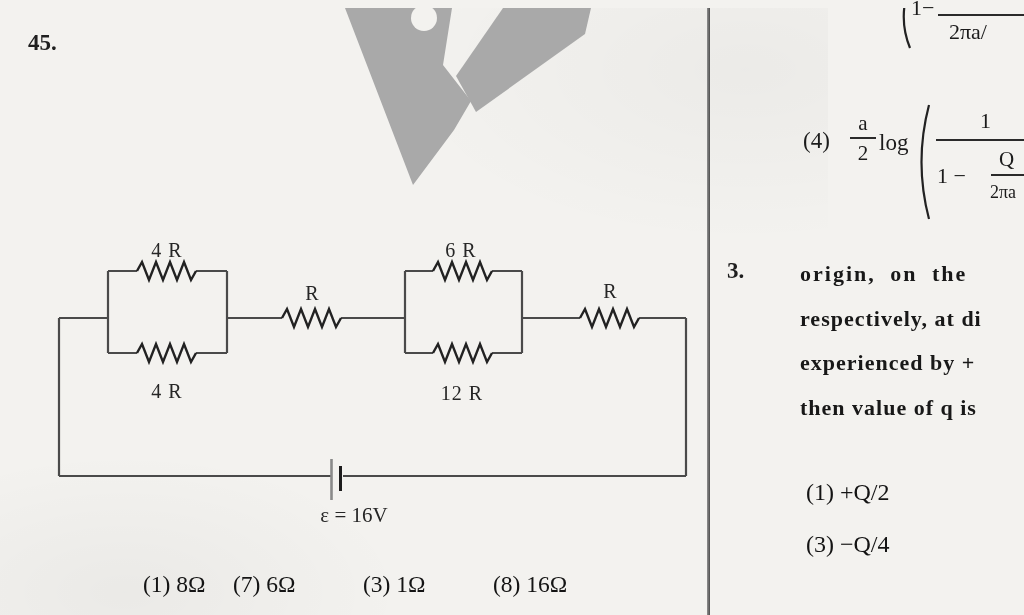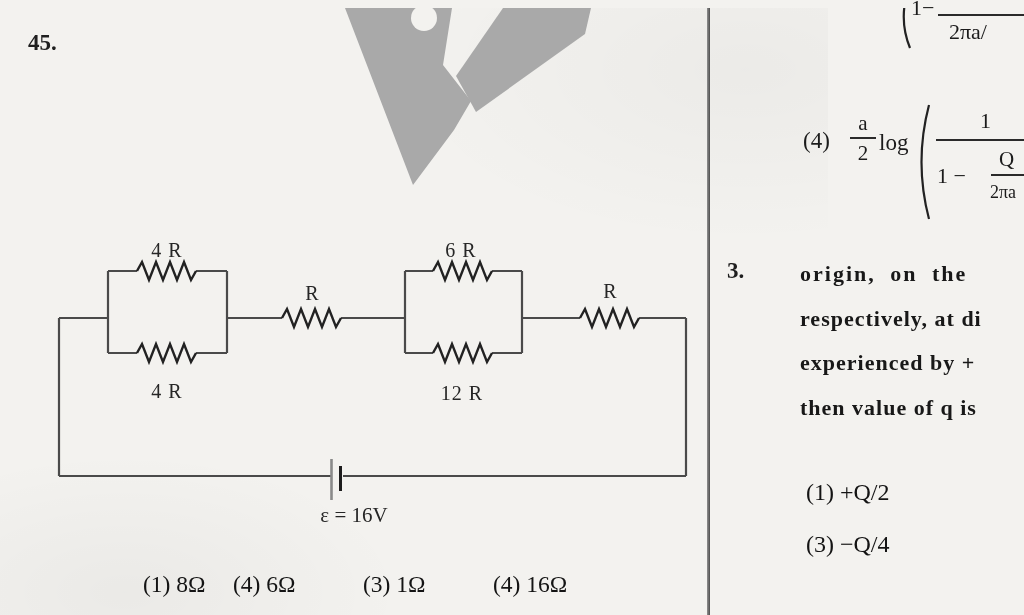--- a/index.html
+++ b/index.html
@@ -81,23 +81,23 @@
     <text x="167" y="249" font-size="20" text-anchor="middle" letter-spacing="1">4 R</text>
     <text x="167" y="390" font-size="20" text-anchor="middle" letter-spacing="1">4 R</text>
     <text x="312" y="292" font-size="20" text-anchor="middle">R</text>
     <text x="461" y="249" font-size="20" text-anchor="middle" letter-spacing="1">6 R</text>
     <text x="462" y="392" font-size="20" text-anchor="middle" letter-spacing="1">12 R</text>
     <text x="610" y="290" font-size="20" text-anchor="middle">R</text>
     <text x="354" y="514" font-size="21" text-anchor="middle">ε = 16V</text>
   </svg>
 
   <span class="abs content optL" style="left:103px;margin-left:40px;">(1) 8Ω</span>
-  <span class="abs content optL" style="left:233px;">(4) 6Ω</span>
+  <span class="abs content optL" style="left:233px;">(7) 6Ω</span>
   <span class="abs content optL" style="left:363px;text-align:center;">(3) 1Ω</span>
-  <span class="abs content optL" style="left:493px;">(4) 16Ω</span>
+  <span class="abs content optL" style="left:493px;">(8) 16Ω</span>
 
   <div id="divider" class="abs"></div>
 
   <svg class="abs content" style="left:897px;top:0;" width="18" height="42" viewBox="0 0 18 42">
     <path d="M14,-26 Q0,8 13,40" stroke="#222" stroke-width="2.2" fill="none"></path>
   </svg>
   <span class="abs content fx" style="left:911px;top:-13px;">1−</span>
   <div class="abs content fbar" style="left:938px;top:6px;width:86px;"></div>
   <span class="abs content fx" style="left:949px;top:11px;">2πa/</span>
 

